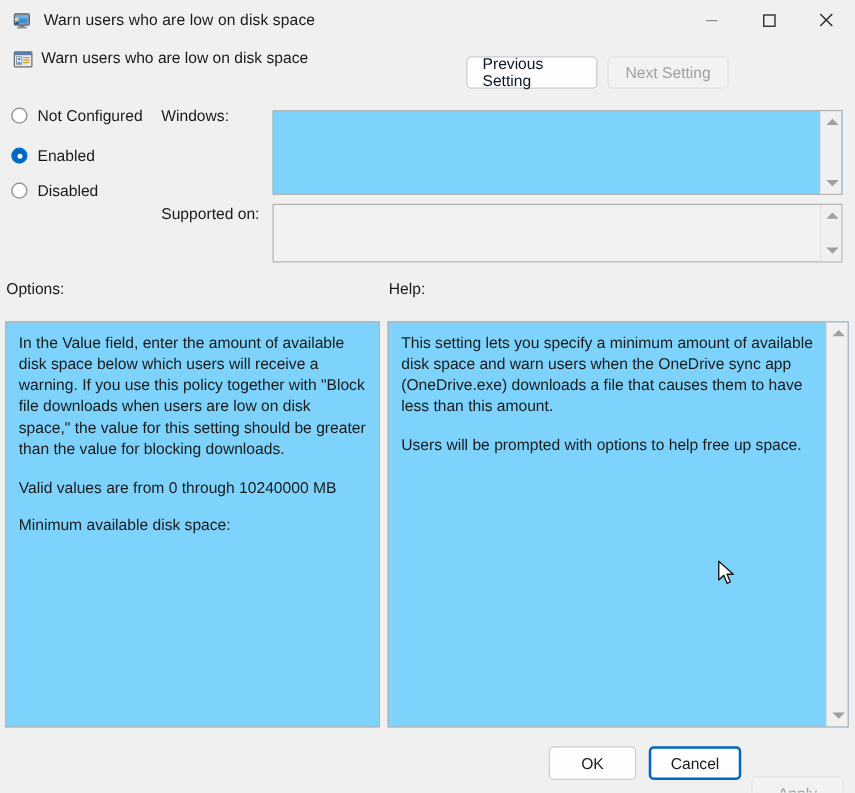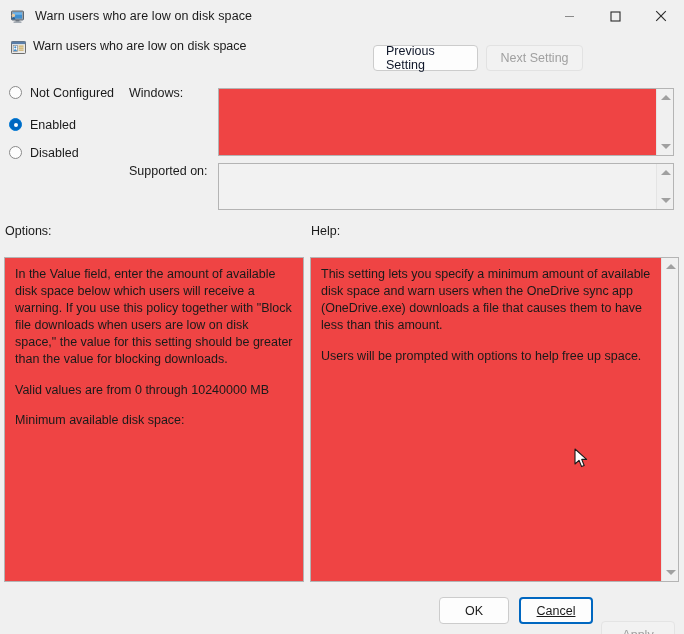--- a/index.html
+++ b/index.html
@@ -61,21 +61,21 @@
     content:""; position:absolute; left:3.5px; top:3.5px;
     width:4px; height:4px; border-radius:50%; background:#ffffff;
   }
   .radio-label { font-size:12.5px; color:#1a1a1a; }
 
   
   .field-label { position:absolute; font-size:12.5px; color:#1a1a1a; }
   #lbl-comment   { left:129px; top:86px; }
   #lbl-supported { left:129px; top:164px; }
 
-  .boxframe { position:absolute; border:1px solid #b4b4b4; background:#ef4444; }
+  .boxframe { position:absolute; border:1px solid #b4b4b4; background:#7dd3fc; }
   #comment-box   { left:218px; top:88px;  width:456px; height:68px; }
   #supported-box { left:218px; top:163px; width:456px; height:47px; background:#f2f2f2; }
   #supported-text { position:absolute; left:8px; top:6px; font-size:12.5px; color:#1a1a1a; }
 
   textarea.plain {
     border:0; outline:none; resize:none; width:100%; height:100%;
     padding:4px 6px; font-family:"Liberation Sans", sans-serif; font-size:12.5px;
     color:#1a1a1a; background:transparent;
   }
 
@@ -112,21 +112,21 @@
   .ptext.last { margin-bottom:0; }
 
   
   .footbtn {
     position:absolute; top:597px; height:27px; border-radius:4px;
     border:1px solid #cccccc; background:#fdfdfd;
     font-family:"Liberation Sans", sans-serif; font-size:12.5px; color:#1a1a1a;
     display:flex; align-items:center; justify-content:center;
   }
   #btn-ok     { left:439px; width:70px; }
-  #btn-cancel { left:519px; width:74px; border:2px solid #0067c0;text-decoration:underline; }
+  #btn-cancel { left:519px; width:74px; border:2px solid #0067c0; }
   #btn-apply  { left:601px; width:74px; color:#a0a0a0; background:#f2f2f2; border-color:#e4e4e4;margin-top:24px; }
 
   
   #cursor { position:absolute; left:574px; top:448px; width:16px; height:22px; pointer-events:none; }
 </style>
 </head>
 <body>
 
 <div id="titlebar">
   <span class="tb-icon">

